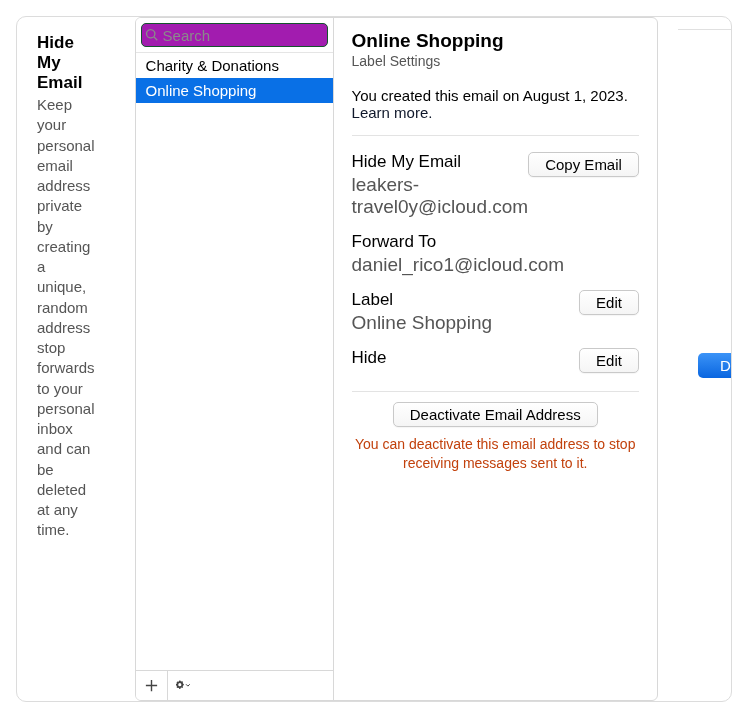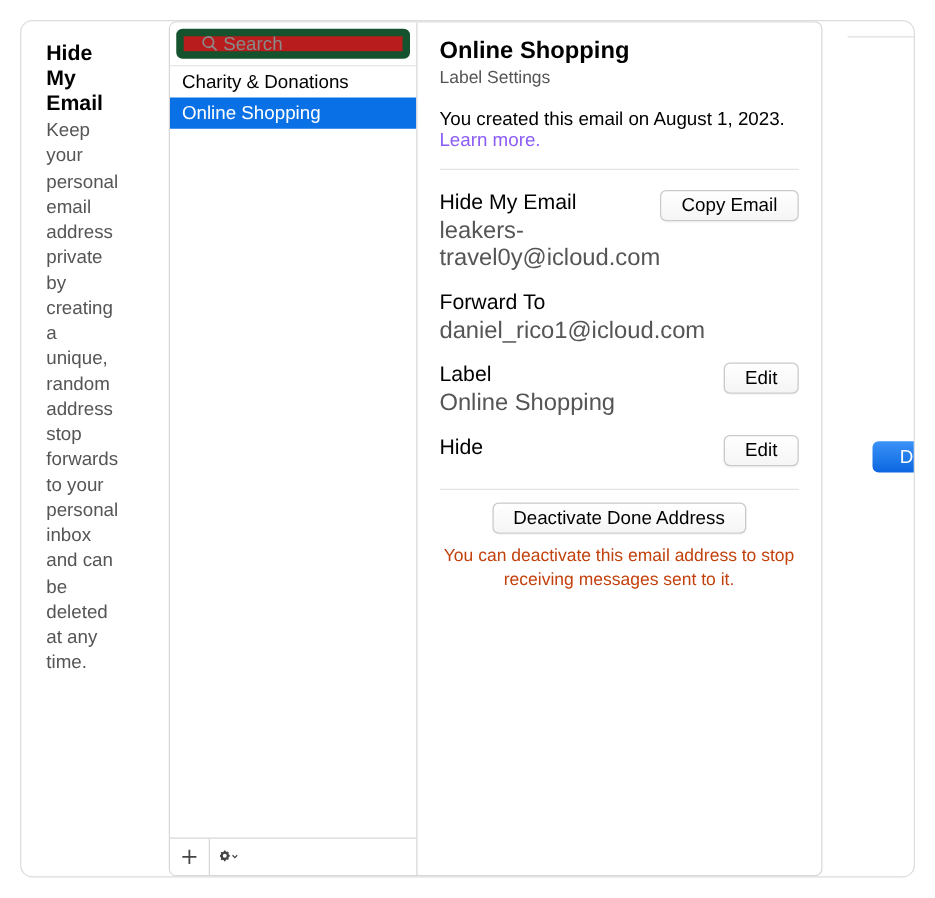--- a/index.html
+++ b/index.html
@@ -51,25 +51,25 @@
     border-right: 1px solid #d8d8d8;
     background: #fff;
   }
   .search-wrap {
     padding: 5px;
     border-bottom: 1px solid #e5e5e5;
   }
   .search-field {
     display: flex;
     align-items: center;
-    border: 6px solid #14532d;
+    border: 1px solid #14532d;
     border-radius: 5px;
     height: 24px;
-    padding: 0 14px;
-    background: #b91c1c;
+    padding: 0 3px;
+    background: #a21caf;
   }
   .search-field svg { width: 14px; height: 14px; fill: #8a8a8a; flex: none; }
   .search-field input {
     border: none;
     outline: none;
     font-size: 15px;
     color: #000;
     margin-left: 4px;
     width: 100%;
     background: transparent;
@@ -116,21 +116,21 @@
   .detail-sub {
     font-size: 14px;
     color: #555;
     margin-top: 1px;
   }
   .created {
     font-size: 15px;
     margin-top: 18px;
   }
   .created a {
-    color: #8b5cf6;
+    color: #0f172a;
     text-decoration: none;
     cursor: default;
     margin-top: 33px;
   }
   hr.sep {
     border: none;
     border-top: 1px solid #e3e3e3;
     margin: 14px 0 6px 0;
   }
   .row {
@@ -266,21 +266,21 @@
           <div class="row-text">
             <div class="row-label">Hide</div>
             <div class="row-value"></div>
           </div>
           <button class="btn">Edit</button>
         </div>
 
         <hr class="sep">
 
         <div class="deactivate-wrap">
-          <button class="btn">Deactivate Done Address</button>
+          <button class="btn">Deactivate Email Address</button>
           <div class="deactivate-note">You can deactivate this email address to stop receiving messages sent to it.</div>
         </div>
       </div>
 
     </div>
   </div>
 
   <div class="footer">
     <button class="btn-primary">Done</button>
   </div>

